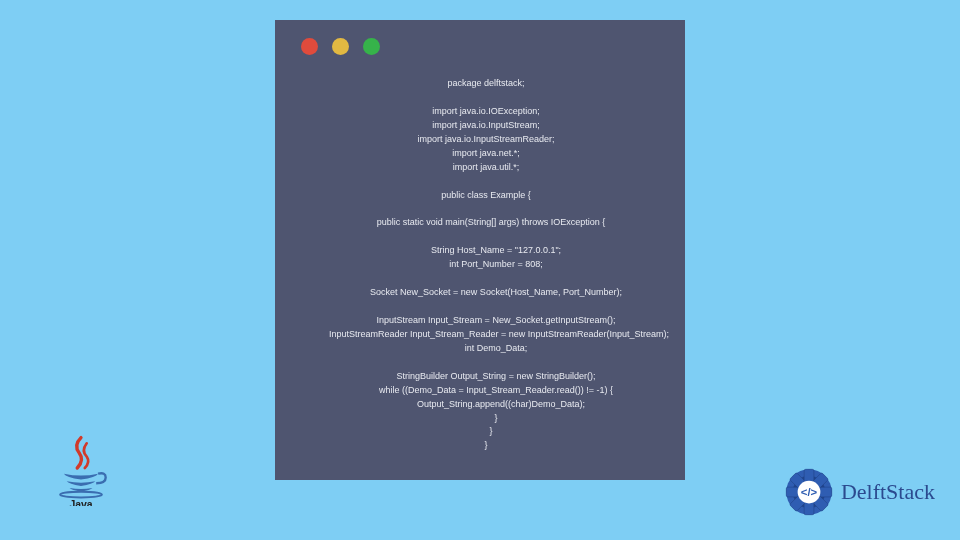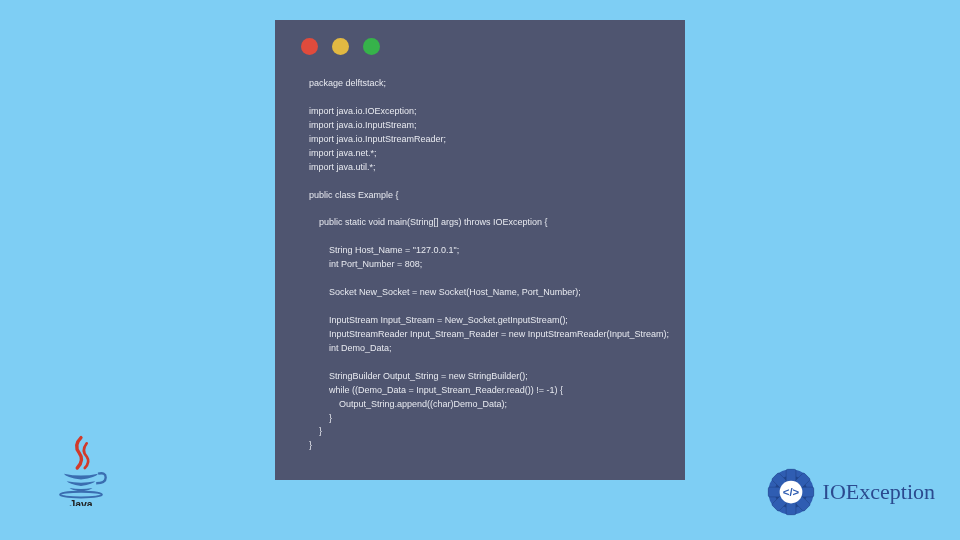--- a/index.html
+++ b/index.html
@@ -35,20 +35,21 @@
   .tl-red { background: #e04b3c; }
   .tl-yellow { background: #e2b942; }
   .tl-green { background: #36b34a; }
   .code {
     font-family: Arial, sans-serif;
     font-size: 9px;
     line-height: 1.55;
     white-space: pre;
     color: #e8eaf0;
     margin-left: 12px;
+    text-align: center;
   }
   .java-logo {
     position: absolute;
     left: 51px;
     bottom: 30px;
     width: 65px;
   }
   .delftstack-logo {
     position: absolute;
     right: 25px;
@@ -127,14 +128,14 @@
       <g fill="#2f5db2" stroke="#1a3a77" stroke-width="0.5">
         <rect x="-28" y="-6" width="56" height="12" rx="2" transform="rotate(0)"></rect>
         <rect x="-28" y="-6" width="56" height="12" rx="2" transform="rotate(45)"></rect>
         <rect x="-28" y="-6" width="56" height="12" rx="2" transform="rotate(90)"></rect>
         <rect x="-28" y="-6" width="56" height="12" rx="2" transform="rotate(135)"></rect>
       </g>
       <circle r="14" fill="#ffffff"></circle>
       <text x="0" y="5" font-size="14" fill="#2f5db2" text-anchor="middle" font-weight="bold">&lt;/&gt;</text>
     </g>
   </svg>
-  <span class="ds-text">IOException</span>
+  <span class="ds-text">DelftStack</span>
 </div>
 
 </body></html>

